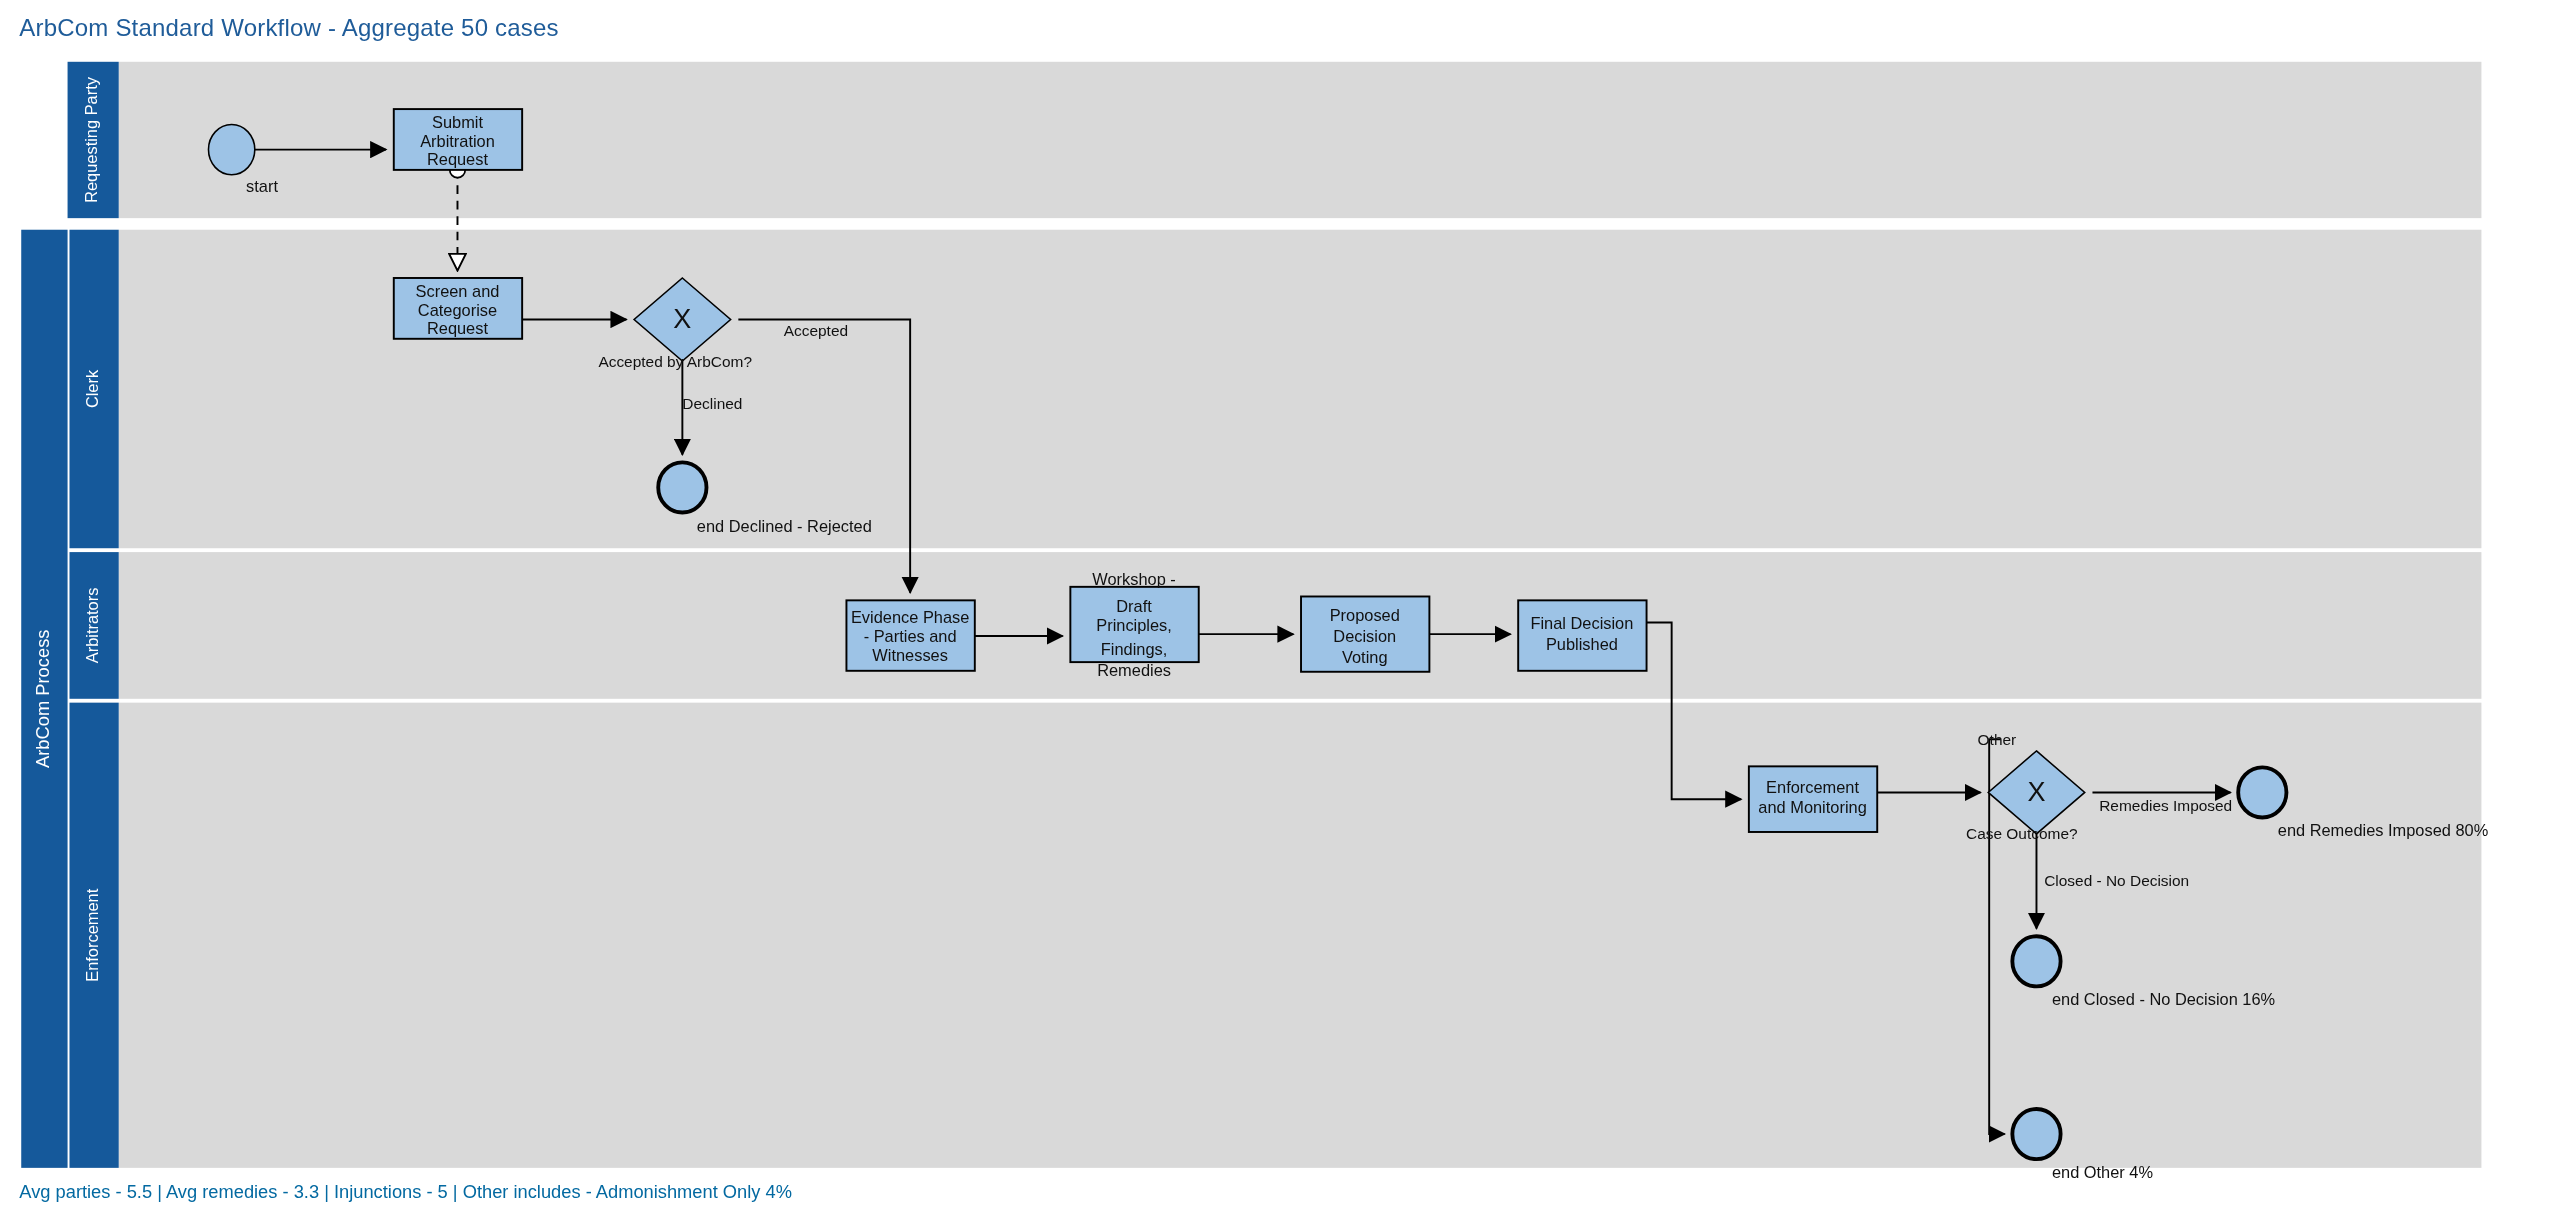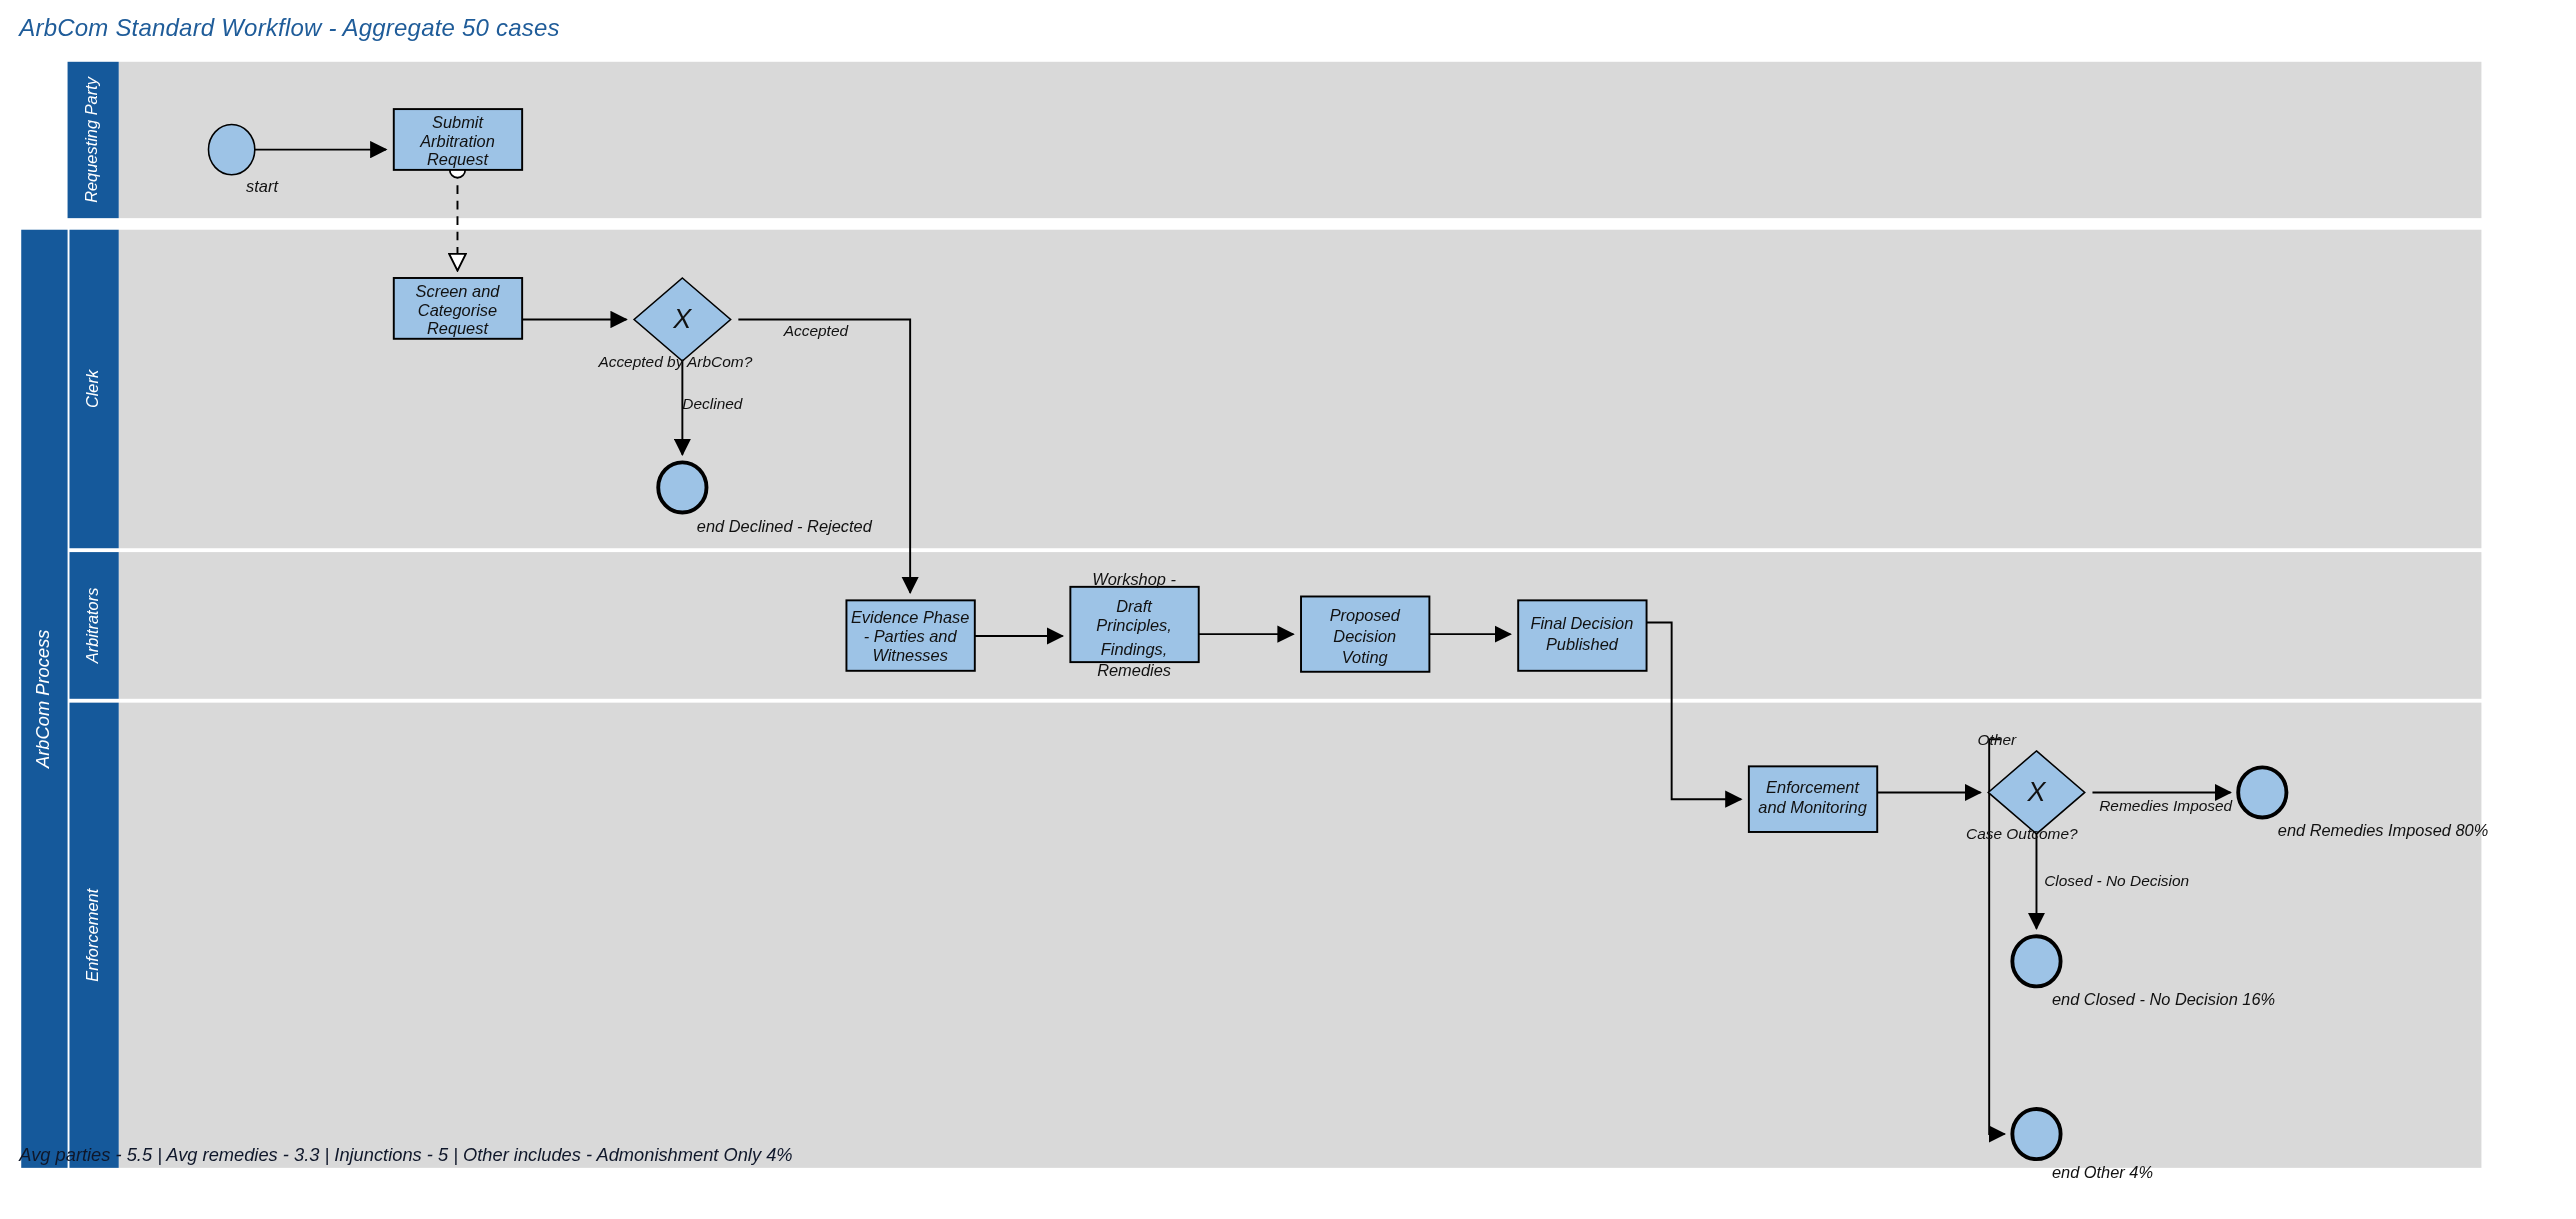--- a/index.html
+++ b/index.html
@@ -2,30 +2,30 @@
 <html><head>
 <meta charset="utf-8">
 <title>ArbCom Standard Workflow</title>
 <style>
   html,body{margin:0;padding:0;background:#ffffff;}
   body{
     width:2576px;height:1220px;
     font-family:"Liberation Sans","DejaVu Sans",sans-serif;
     overflow:hidden;position:relative;
   }
-  #canvas{position:absolute;left:0;top:0;width:2156px;height:1220px;font-style:italic;}
+  #canvas{position:absolute;left:0;top:0;width:2156px;height:1220px;}
   .diagram-title{
     position:absolute;left:19.3px;top:13.5px;
     font-size:24px;color:#1F5C99;letter-spacing:0.2px;
     white-space:nowrap;
   }
   .diagram-footer{
-    position:absolute;left:19.3px;top:1155px;
+    position:absolute;left:19.3px;top:1192px;
     transform:translateY(-50%);
-    font-size:18.3px;color:#0f172a;white-space:nowrap;
+    font-size:18.3px;color:#0369a1;white-space:nowrap;
   }
   svg{display:block;}
   .lane-band{fill:#15599B;}
   .lane-body{fill:#D9D9D9;}
   .lane-label{
     fill:#ffffff;font-size:17px;
     font-family:"Liberation Sans","DejaVu Sans",sans-serif;
     text-anchor:middle;dominant-baseline:middle;
   }
   .pool-label{

